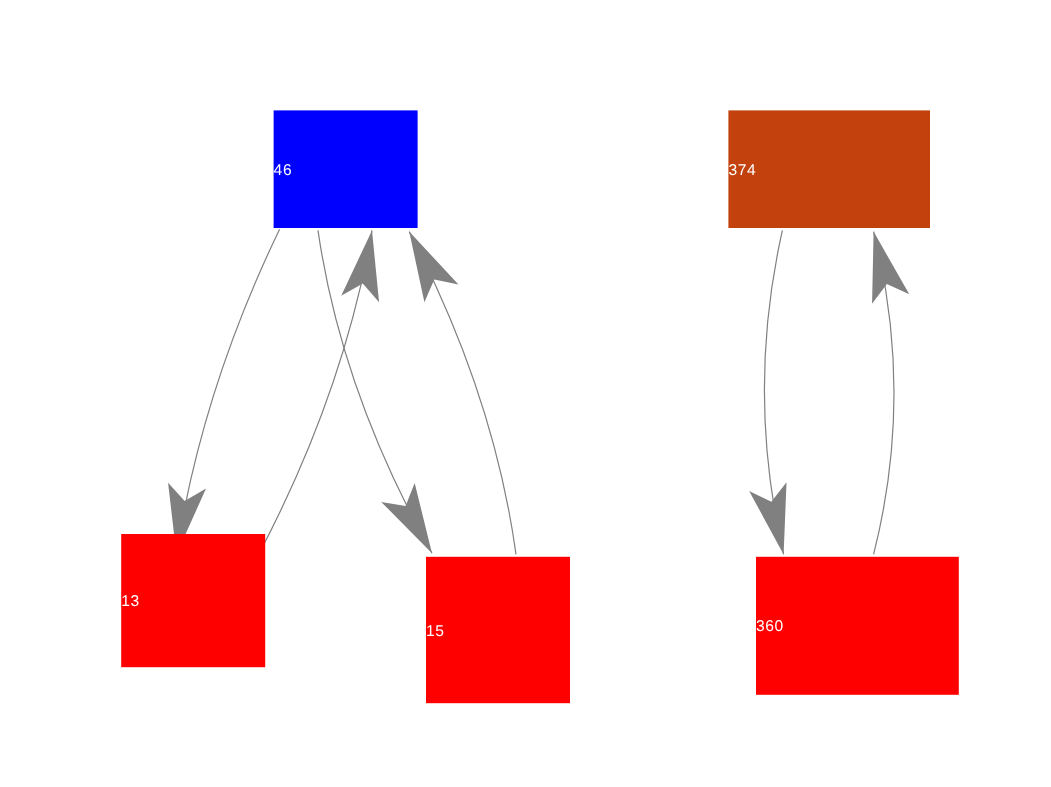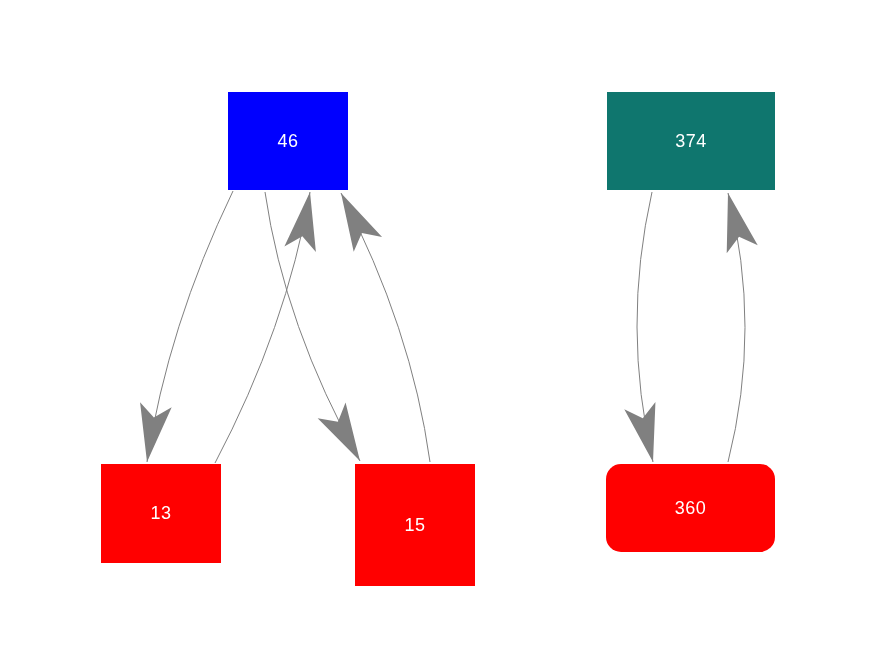--- a/index.html
+++ b/index.html
@@ -17,22 +17,22 @@
   }
   .edges-layer {
     position: absolute;
     left: 0;
     top: 0;
   }
   .node {
     position: absolute;
     display: flex;
     align-items: center;
-    justify-content: center;
-    font-size: 18px;
+    justify-content: flex-start;
+    font-size: 13px;
     font-weight: normal;
     letter-spacing: 0.5px;
   }
 </style>
 </head>
 <body>
 
 <div class="canvas" style="width: 876px; height: 656px; background: rgb(255, 255, 255);">
   <svg class="edges-layer" width="876" height="656" viewBox="0 0 876 656" xmlns="http://www.w3.org/2000/svg">
       <g>
@@ -56,25 +56,25 @@
         <polygon points="0,0 -58,-16 -45,0 -58,16" transform="translate(653,462) rotate(76.9)" fill="#808080"></polygon>
       </g>
       <g>
         <path d="M 728 462 Q 762 327.5 728 193" fill="none" stroke="#808080" stroke-width="1"></path>
         <polygon points="0,0 -58,-16 -45,0 -58,16" transform="translate(728,193) rotate(-104.2)" fill="#808080"></polygon>
       </g>
     </svg>
 <div class="node" style="left: 228px; top: 92px; width: 120px; height: 98px; background: rgb(0, 0, 255); color: rgb(255, 255, 255);">
       <span>46</span>
     </div>
-    <div class="node" style="left: 607px; top: 92px; width: 168px; height: 98px; background: #0f766e; color: rgb(255, 255, 255);">
+    <div class="node" style="left: 607px; top: 92px; width: 168px; height: 98px; background: #c2410c; color: rgb(255, 255, 255);">
       <span>374</span>
     </div>
-    <div class="node" style="left: 101px; top: 464px; width: 120px; height: 99px; background: rgb(255, 0, 0); color: rgb(255, 255, 255);">
+    <div class="node" style="left: 101px; top: 445px; width: 120px; height: 111px; background: rgb(255, 0, 0); color: rgb(255, 255, 255);">
       <span>13</span>
     </div>
     <div class="node" style="left: 355px; top: 464px; width: 120px; height: 122px; background: rgb(255, 0, 0); color: rgb(255, 255, 255);">
       <span>15</span>
     </div>
-    <div class="node" style="left: 606px; top: 464px; width: 169px; height: 88px; background: rgb(255, 0, 0); color: rgb(255, 255, 255); border-radius: 15px;">
+    <div class="node" style="left: 630px; top: 464px; width: 169px; height: 115px; background: rgb(255, 0, 0); color: rgb(255, 255, 255);">
       <span>360</span>
     </div>
   </div>
 
 </body></html>

